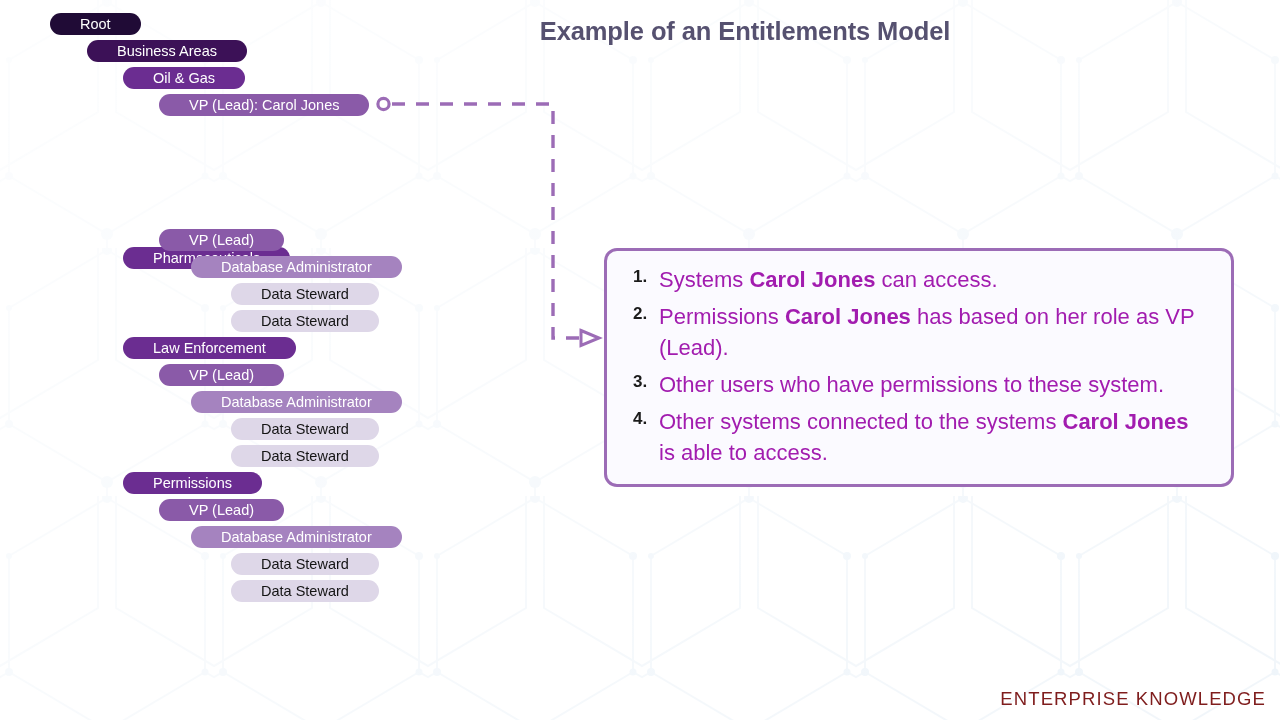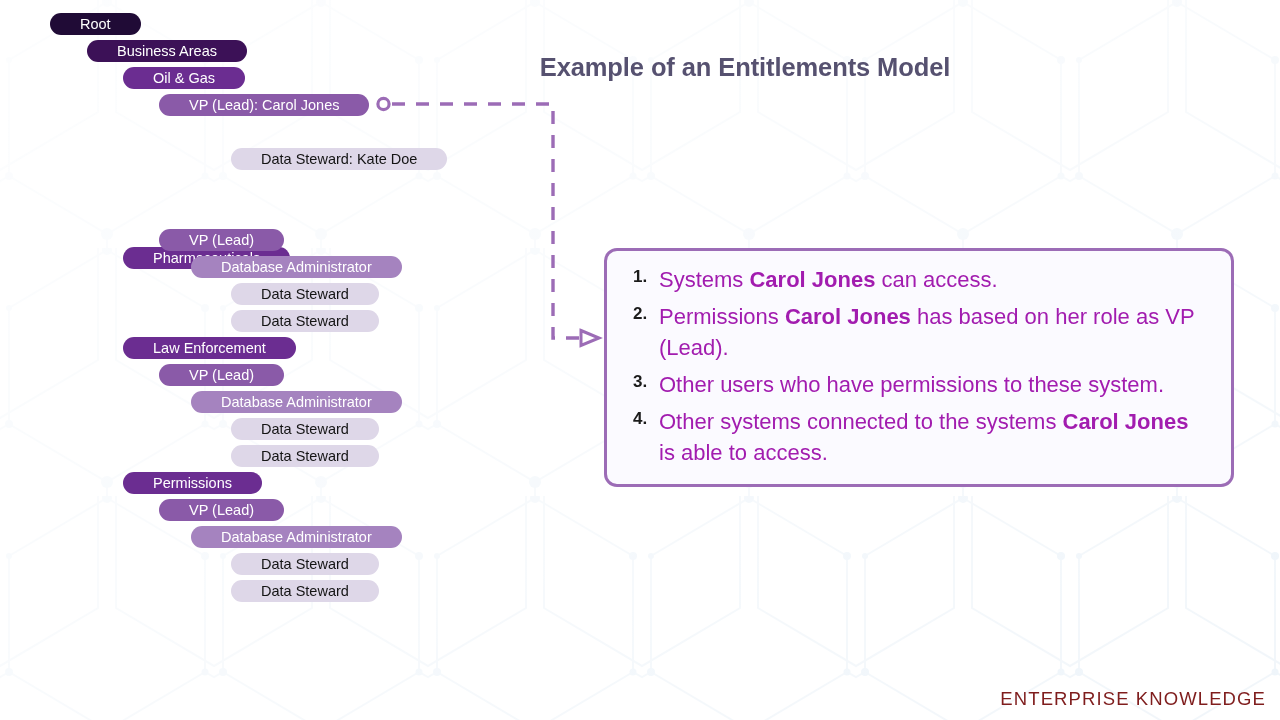--- a/index.html
+++ b/index.html
@@ -34,21 +34,20 @@
     top: 17px;
     width: 1280px;
     text-align: center;
     padding-left: 210px;
     box-sizing: border-box;
     font-size: 25.5px;
     font-weight: bold;
     color: #565170;
     letter-spacing: -0.1px;
     z-index: 5;
-    margin-top: 36px;
   }
 
   
   #tree {
     position: absolute;
     left: 0;
     top: 0;
     width: 620px;
     height: 720px;
     z-index: 4;
@@ -186,23 +185,20 @@
     </div>
     <div class="tree-row" style="left: 87px; top: 40px; border-radius: 9px;">
       <span class="pill lvl1">Business Areas</span>
     </div>
     <div class="tree-row" style="left: 123px; top: 67px;">
       <span class="pill lvl2">Oil &amp; Gas</span>
     </div>
     <div class="tree-row" style="left: 159px; top: 94px;">
       <span class="pill lvl3">VP (Lead): Carol Jones</span>
     </div>
-    <div class="tree-row" style="left: 231px; top: 148px;">
-      <span class="pill lvl5">Data Steward: Kate Doe</span>
-    </div>
     <div class="tree-row" style="left: 123px; top: 216px; margin-top: 31px;">
       <span class="pill lvl2">Pharmaceuticals</span>
     </div>
     <div class="tree-row" style="left: 159px; top: 229px;">
       <span class="pill lvl3">VP (Lead)</span>
     </div>
     <div class="tree-row" style="left: 191px; top: 256px;">
       <span class="pill lvl4">Database Administrator</span>
     </div>
     <div class="tree-row" style="left: 231px; top: 283px;">

